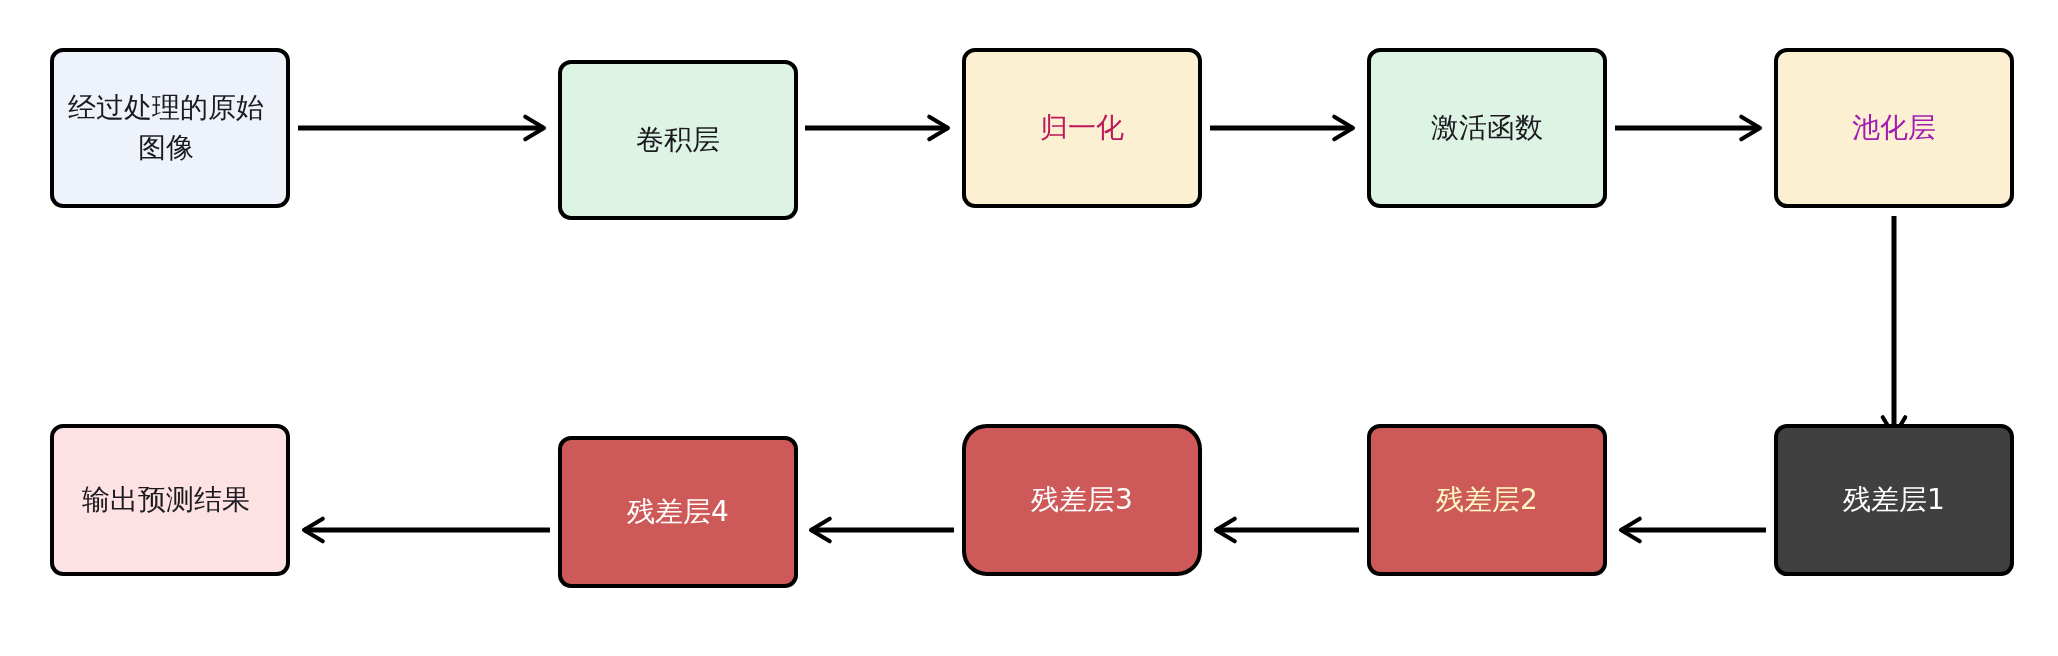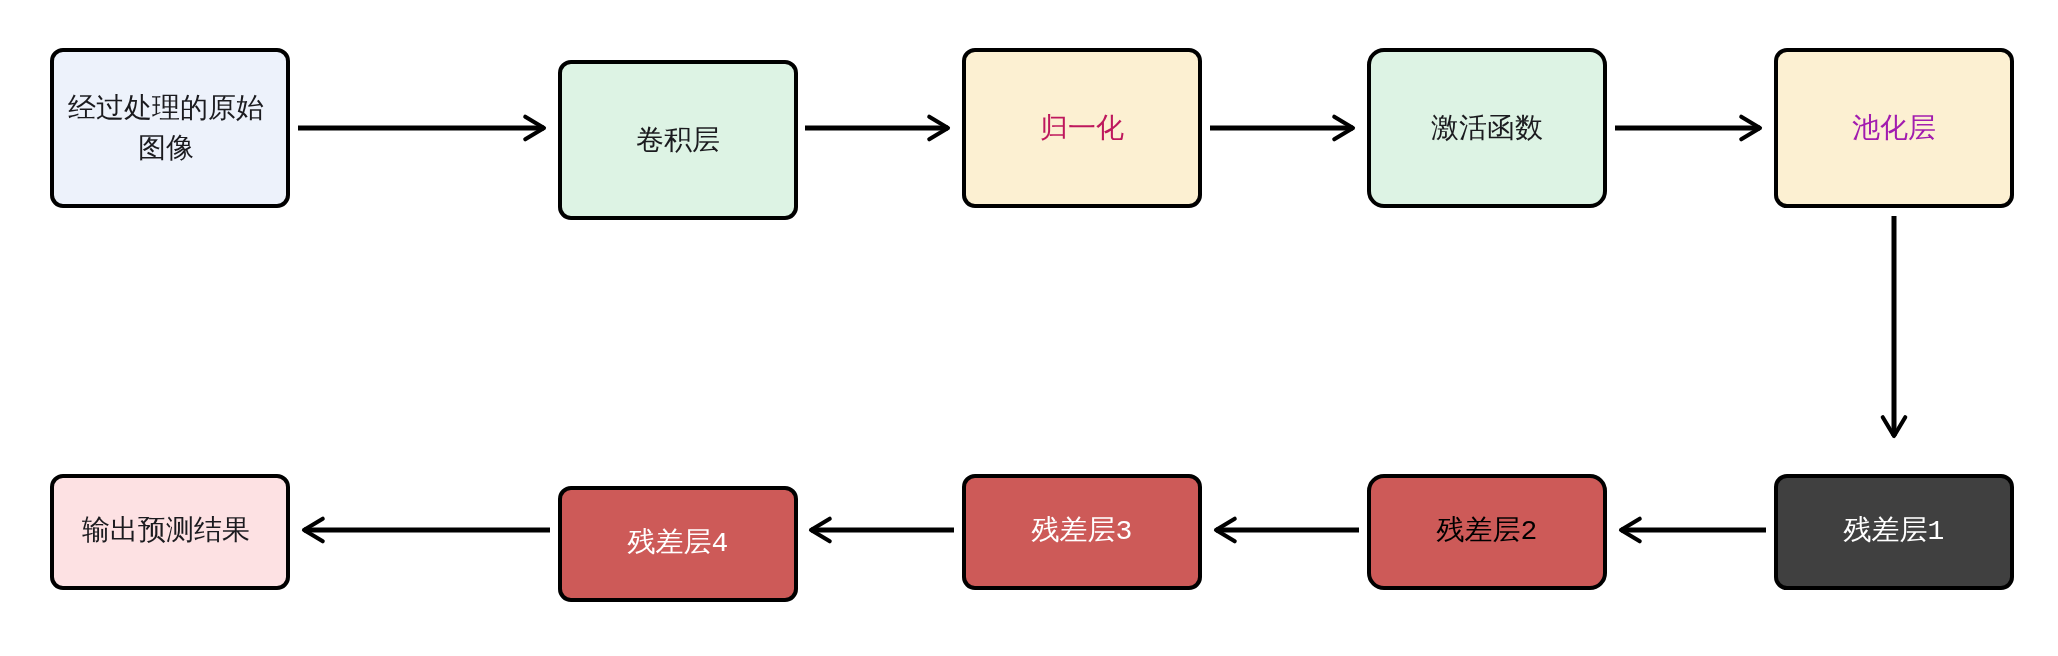--- a/index.html
+++ b/index.html
@@ -32,25 +32,25 @@
     display: flex;
     align-items: center;
     justify-content: center;
     text-align: center;
     font-size: 28px;
     line-height: 1.43;
     padding: 6px 16px;
     color: #1b1b1f;
   }
   .row-top    { top: 48px;  height: 160px; }
-  .row-bottom { top: 474px; height: 116px; font-family: Liberation Mono, monospace; }
+  .row-bottom { top: 424px; height: 152px; }
   .col1 { left: 50px; padding-left: 8px; }
   .col2 { left: 558px; margin-top: 12px; }
   .col3 { left: 962px; }
-  .col4 { left: 1367px; border-radius: 17px; }
+  .col4 { left: 1367px; }
   .col5 { left: 1774px; }
 </style>
 </head>
 <body>
 
 <div class="canvas">
 
   <svg class="edges-layer" width="2058" height="656" viewBox="0 0 2058 656" xmlns="http://www.w3.org/2000/svg">
     <defs>
       <marker id="chev" viewBox="0 0 16 16" refX="13" refY="8" markerWidth="6" markerHeight="6" orient="auto-start-reverse">
@@ -87,25 +87,25 @@
   </div>
 
   <div class="node row-top col5" style="background-color: rgb(252, 240, 210); color: #a21caf;">
     <span>池化层</span>
   </div>
 
   <div class="node row-bottom col5" style="background-color: #404040; color: rgb(255, 255, 255);">
     <span>残差层1</span>
   </div>
 
-  <div class="node row-bottom col4" style="background-color: rgb(205, 90, 88); color: #000000;">
+  <div class="node row-bottom col4" style="background-color: rgb(205, 90, 88); color: #fef9c3;">
     <span>残差层2</span>
   </div>
 
-  <div class="node row-bottom col3" style="background-color: rgb(205, 90, 88); color: rgb(255, 255, 255);">
+  <div class="node row-bottom col3" style="background-color: rgb(205, 90, 88); color: rgb(255, 255, 255); border-radius: 25px;">
     <span>残差层3</span>
   </div>
 
   <div class="node row-bottom col2" style="background-color: rgb(205, 90, 88); color: rgb(255, 255, 255); text-align: center;">
     <span>残差层4</span>
   </div>
 
   <div class="node row-bottom col1" style="background-color: rgb(253, 225, 227); color: rgb(27, 27, 31);">
     <span>输出预测结果</span>
   </div>

